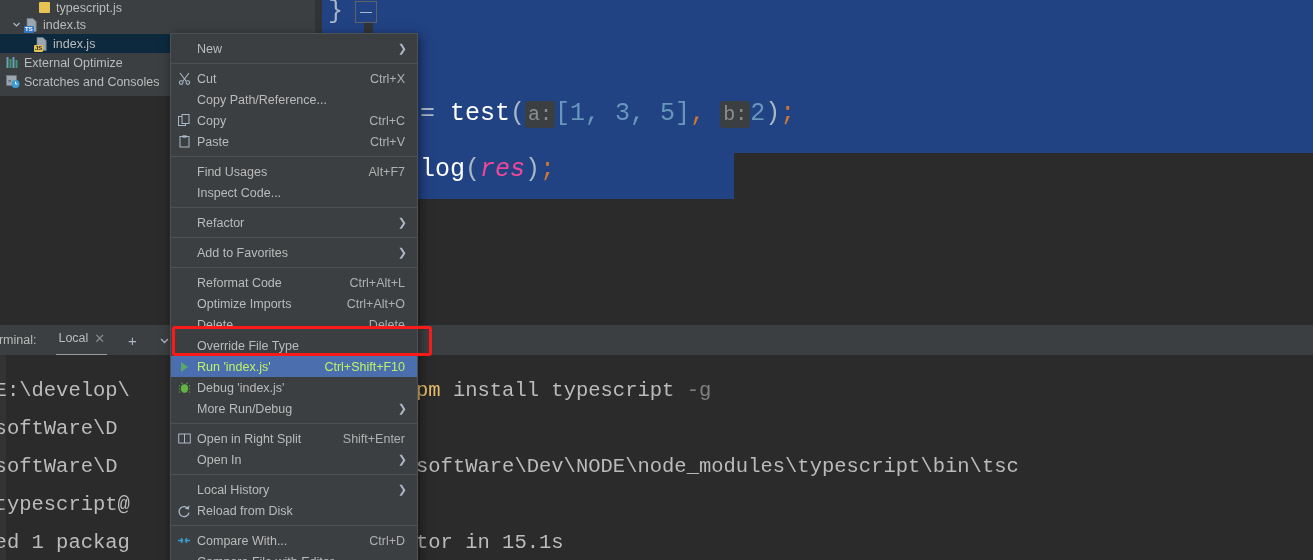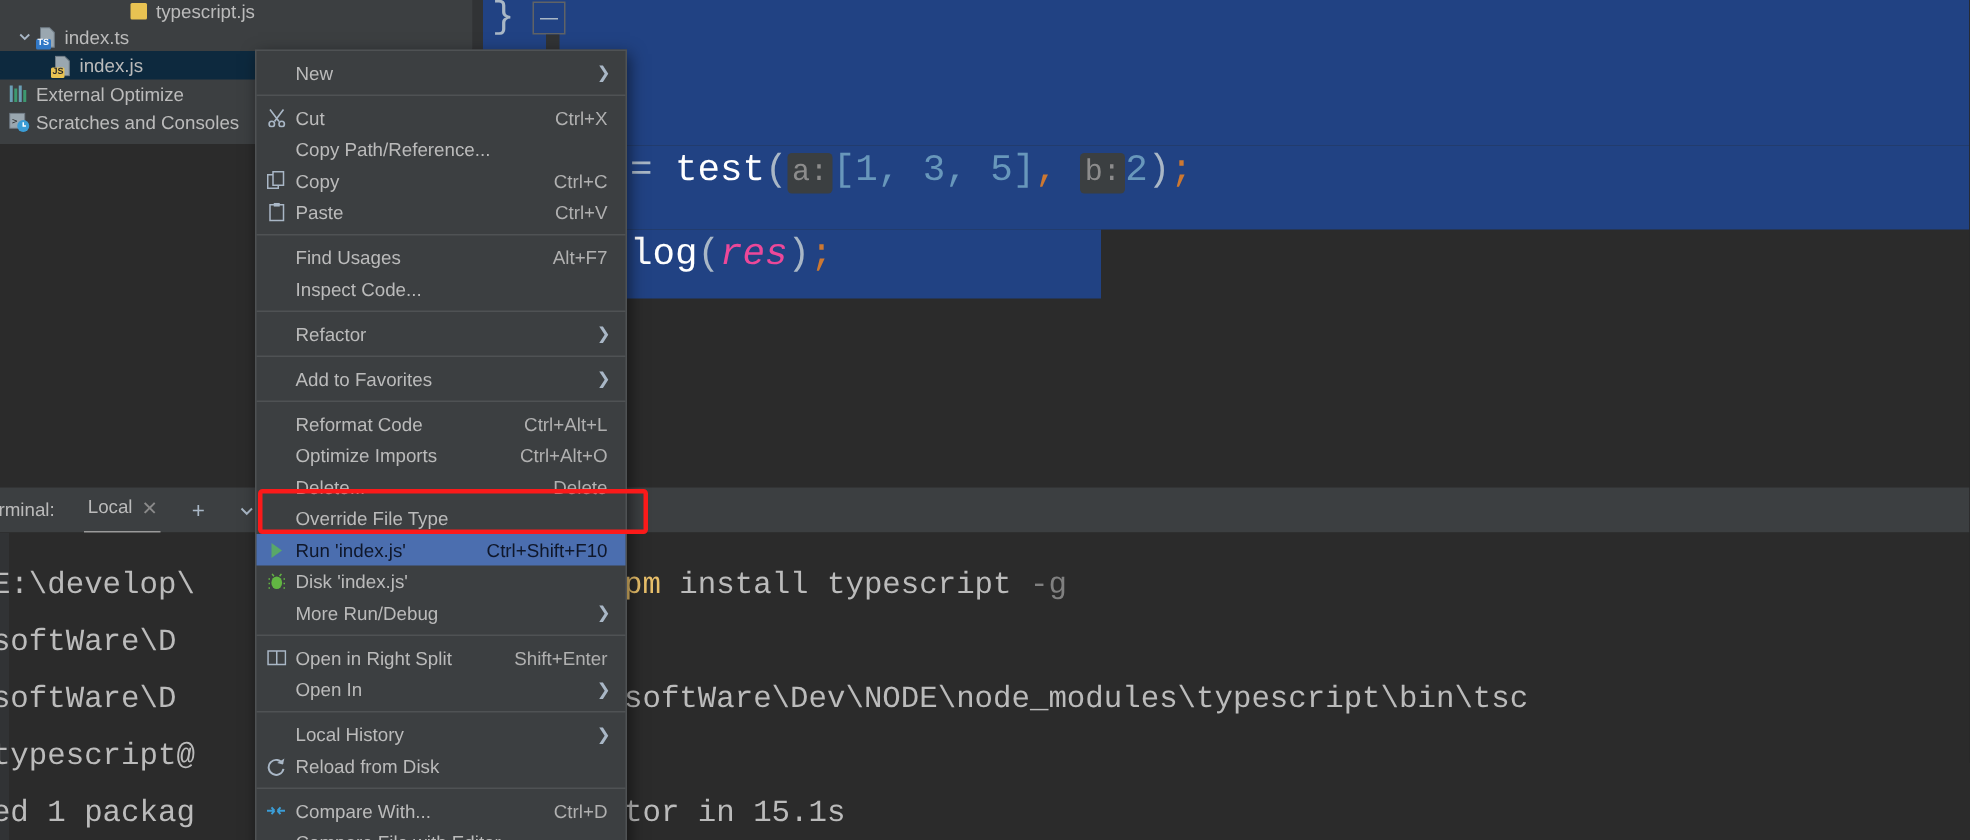--- a/index.html
+++ b/index.html
@@ -191,21 +191,21 @@
   }
   .mi .mi-icon {
     width: 26px; flex: 0 0 26px;
     display: flex; align-items: center; justify-content: center;
     color: #a9b7c6;
   }
   .mi .mi-label { flex: 1 1 auto; color: #bbbbbb; }
   .mi .mi-shortcut { color: #b0b0b0; padding-right: 12px; }
   .mi .mi-arrow { padding-right: 10px; color: #a9b7c6; font-size: 11px; }
   .mi.highlight { background: #4b6eaf; }
-  .mi.highlight .mi-label, .mi.highlight .mi-shortcut { color: #0f172a; }
+  .mi.highlight .mi-label, .mi.highlight .mi-shortcut { color: #bef264; }
   .mi-sep { height: 1px; background: #4f5254; margin: 4px 0; }
   #run-highlight-box {
     position: absolute;
     left: 172px; top: 326px;
     width: 260px; height: 30px;
     border: 3px solid #fb1a1a;
     border-radius: 3px;
     z-index: 60;
     pointer-events: none;
   }
@@ -235,21 +235,21 @@
 
   <div id="top-gutter">3</div>
   <div id="fold-marker">
       <i></i>
     </div>
   <div id="fold-bar"></div>
   <div class="code-line brace" style="left:328px;top:-10px;z-index:5;">}</div>
 
   <div id="project-tree">
 
-    <div class="tree-row" style="height:15px;overflow:hidden;padding-left:48px;">
+    <div class="tree-row" style="height:15px;overflow:hidden;">
       <span style="width:36px;flex:0 0 36px;"></span>
       <span class="ficon">
         <svg width="13" height="13" viewBox="0 0 13 13">
             <rect x="1" y="1" width="11" height="11" rx="1" fill="#e8c252"></rect>
           </svg>
       </span>
       <span style="color:#bbbbbb;">typescript.js</span>
     </div>
 
     <div class="tree-row" style="top:0;">
@@ -431,21 +431,21 @@
         <span class="mi-shortcut">Ctrl+Shift+F10</span>
       </div>
       <div class="mi">
         <span class="mi-icon">
           <svg width="13" height="13" viewBox="0 0 13 13">
             <ellipse cx="6.5" cy="7.5" rx="3.6" ry="4.2" fill="#62b543"></ellipse>
             <path d="M2 5 H1 M2 8 H1 M2 11 H1 M11 5 H12 M11 8 H12 M11 11 H12" stroke="#62b543" stroke-width="1"></path>
             <path d="M4.6 3.2 L3.4 1.6 M8.4 3.2 L9.6 1.6" stroke="#62b543" stroke-width="1"></path>
           </svg>
         </span>
-        <span class="mi-label">Disk 'index.js'</span>
+        <span class="mi-label">Debug 'index.js'</span>
       </div>
       <div class="mi">
         <span class="mi-icon"></span>
         <span class="mi-label">More Run/Debug</span>
         <span class="mi-arrow">❯</span>
       </div>
       <div class="mi-sep"></div>
       <div class="mi">
         <span class="mi-icon">
           <svg width="13" height="13" viewBox="0 0 13 13">

